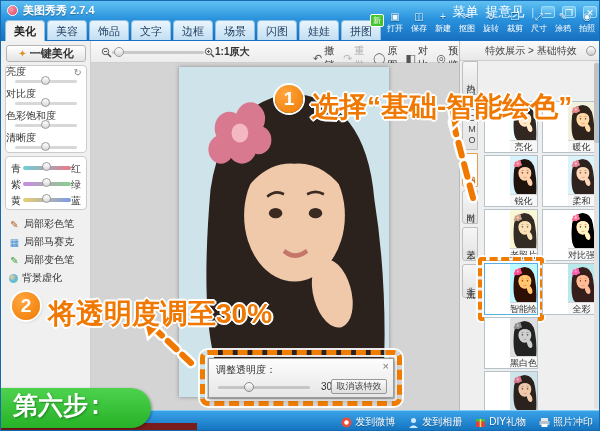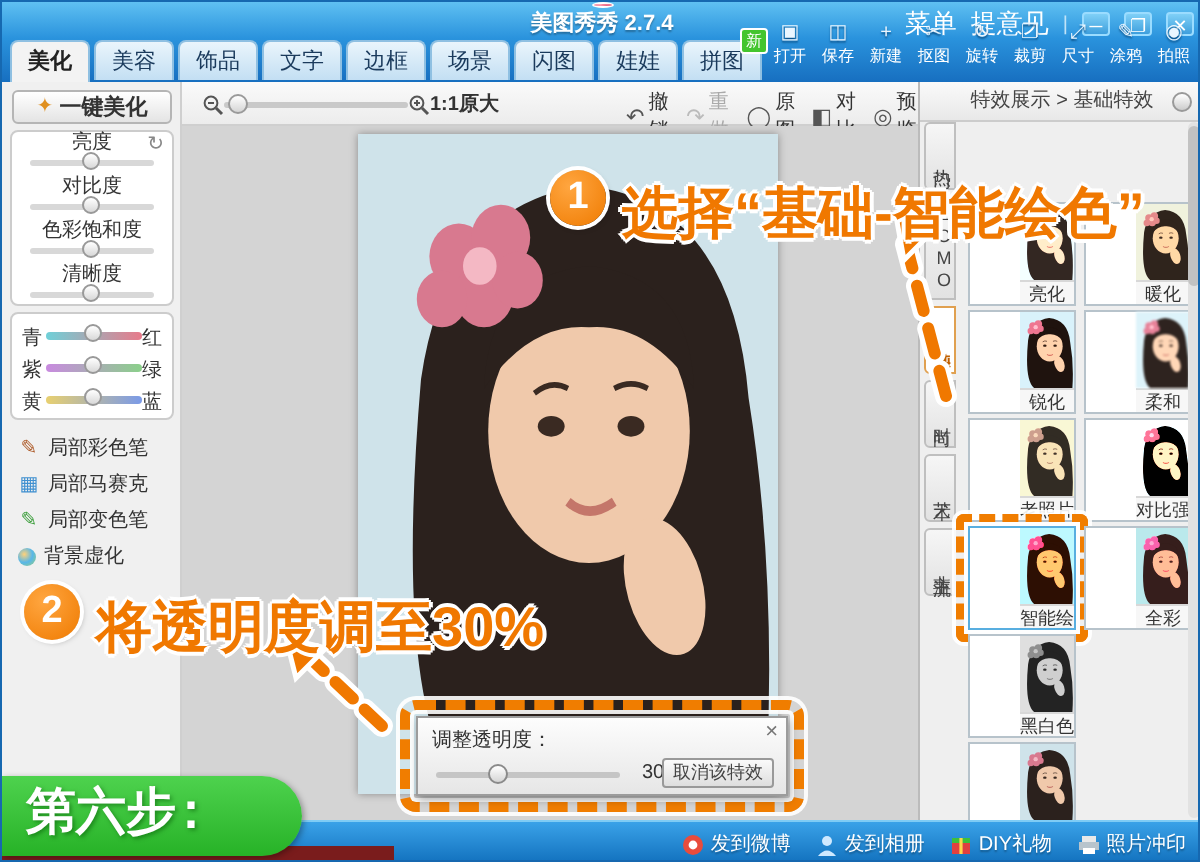--- a/index.html
+++ b/index.html
@@ -1,21 +1,21 @@
 <!DOCTYPE html>
 <html><head>
 <meta charset="utf-8">
 <style>
   * { margin:0; padding:0; box-sizing:border-box; }
   html,body { width:600px; height:431px; font-family:"Liberation Sans","DejaVu Sans",sans-serif; }
   #app { position:relative; width:600px; height:431px; background:#e9e9e9; overflow:hidden; border:1px solid #1668b0; }
 
   
   .titlebar { position:absolute; left:0; top:0; width:600px; height:18px;
-    background:linear-gradient(#5fc0f2,#2a93dd); display:flex; align-items:center;flex-direction:column; }
+    background:linear-gradient(#5fc0f2,#2a93dd); display:flex; align-items:center; }
   .logo { width:11px; height:11px; border-radius:50%; background:radial-gradient(circle at 35% 35%,#ff9db0,#d8365e); margin:0 5px 0 6px; border:1px solid #fff; }
   .wtitle { color:#fff; font-size:11px; font-weight:bold; text-shadow:0 1px 1px rgba(0,0,0,.3); }
   .titlebar-right { position:absolute; right:4px; top:2px; display:flex; align-items:center; gap:7px; }
   .tmenu { color:#fff; font-size:13px; cursor:pointer; }
   .tsep { color:#bfe3f8; font-size:10px; }
   .wbtn { width:14px; height:12px; font-size:9px; line-height:12px; text-align:center; color:#fff;
     background:linear-gradient(#7fd0f7,#3e9fdd); border:1px solid #9adcff; border-radius:2px; cursor:pointer; }
 
   
   .tabrow { position:absolute; left:0; top:18px; width:600px; height:22px;
@@ -46,21 +46,21 @@
   .cbtn.disabled { color:#aaa; } .cbtn.disabled .ic { color:#bbb; }
 
   
   .sidebar { position:absolute; left:0; top:40px; width:90px; height:369px; background:#f0f0f0; border-right:1px solid #cfcfcf; }
   .onekey { position:absolute; left:5px; top:4px; width:80px; height:17px; background:linear-gradient(#fff,#e4e4e4);
     border:1px solid #b5b5b5; border-radius:3px; font-size:11px; font-weight:bold; color:#333;
     display:flex; align-items:center; justify-content:center; gap:3px; cursor:pointer; }
   .onekey .ic { color:#e09020; font-size:10px; }
   .sliderbox { position:absolute; left:4px; top:24px; width:82px; height:88px; background:#fff; border:1px solid #ccc; border-radius:4px; }
   .srow { position:relative; height:22px; }
-  .slabel { display:block; text-align:center; font-size:10px; color:#333; line-height:12px; }
+  .slabel { display:block; font-size:10px; color:#333; line-height:12px; }
   .reset { position:absolute; right:4px; top:1px; font-size:10px; color:#888; cursor:pointer; }
   .strack { position:absolute; left:9px; top:14px; width:62px; height:3px; background:#d8d8d8; border-radius:2px; }
   .sthumb { position:absolute; top:-4px; left:50%; margin-left:-5px; width:9px; height:9px; border-radius:50%;
     background:linear-gradient(#fff,#d8d8d8); border:1px solid #999; cursor:pointer; }
   .colorbox { position:absolute; left:4px; top:115px; width:82px; height:54px; background:#fff; border:1px solid #ccc; border-radius:4px; padding-top:3px; }
   .crow { position:relative; height:16px; }
   .cchar { position:absolute; top:2px; font-size:10px; color:#333; }
   .cchar.l { left:5px; } .cchar.r { right:5px; }
   .ctrack { position:absolute; left:17px; top:6px; width:48px; height:4px; border-radius:2px; }
   .ct0 { background:linear-gradient(to right,#6fd0d8,#e87a8a); }

